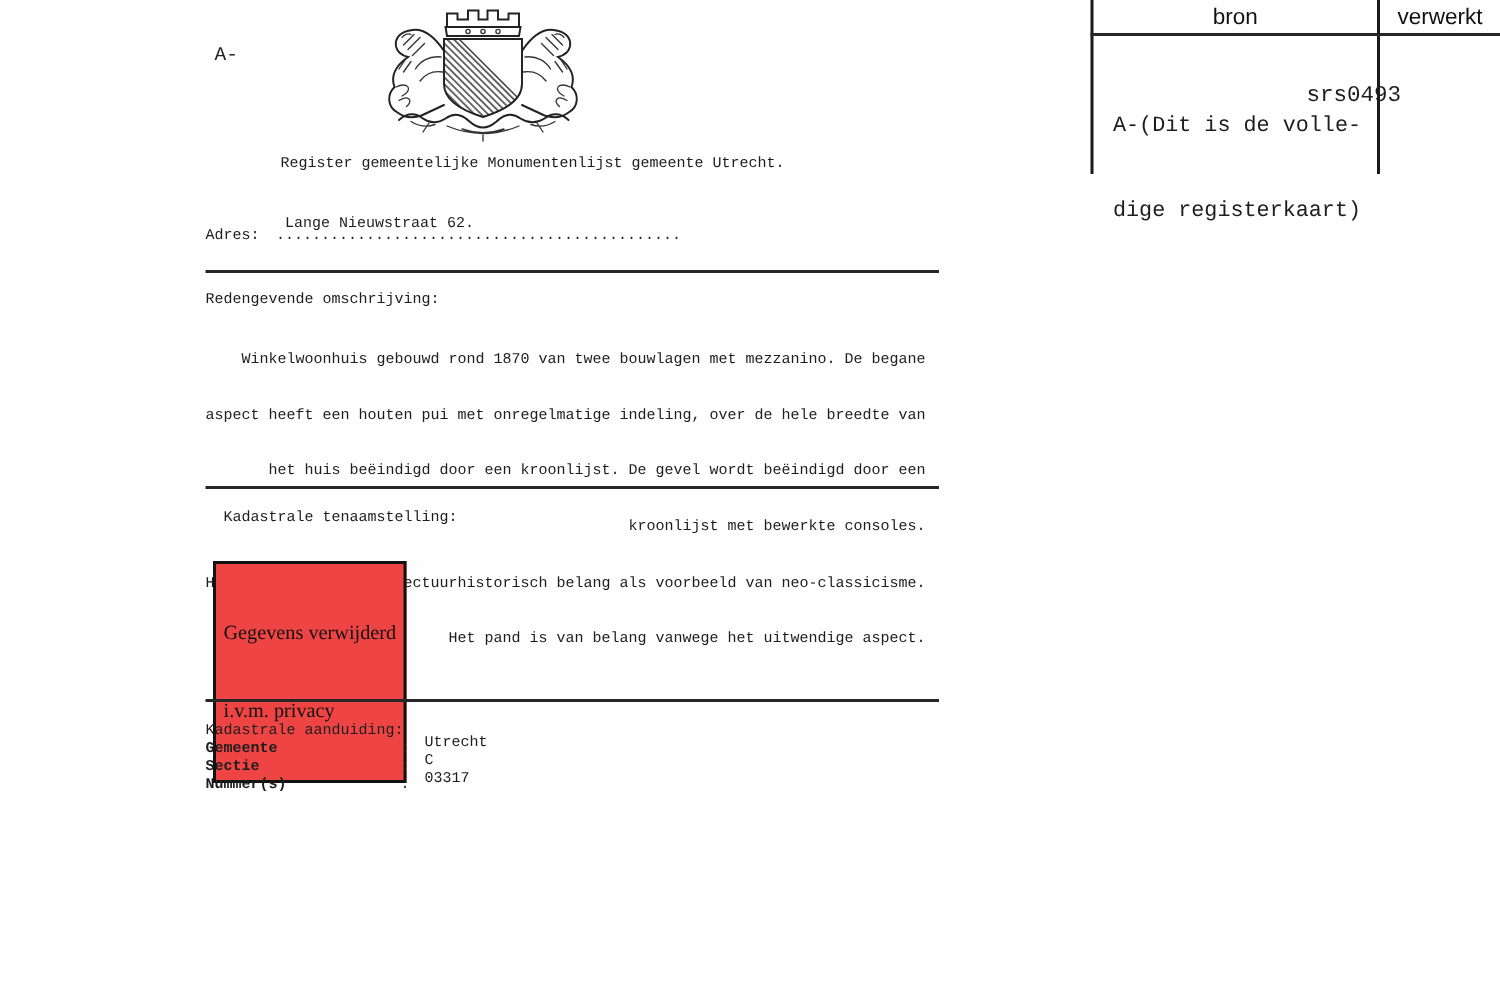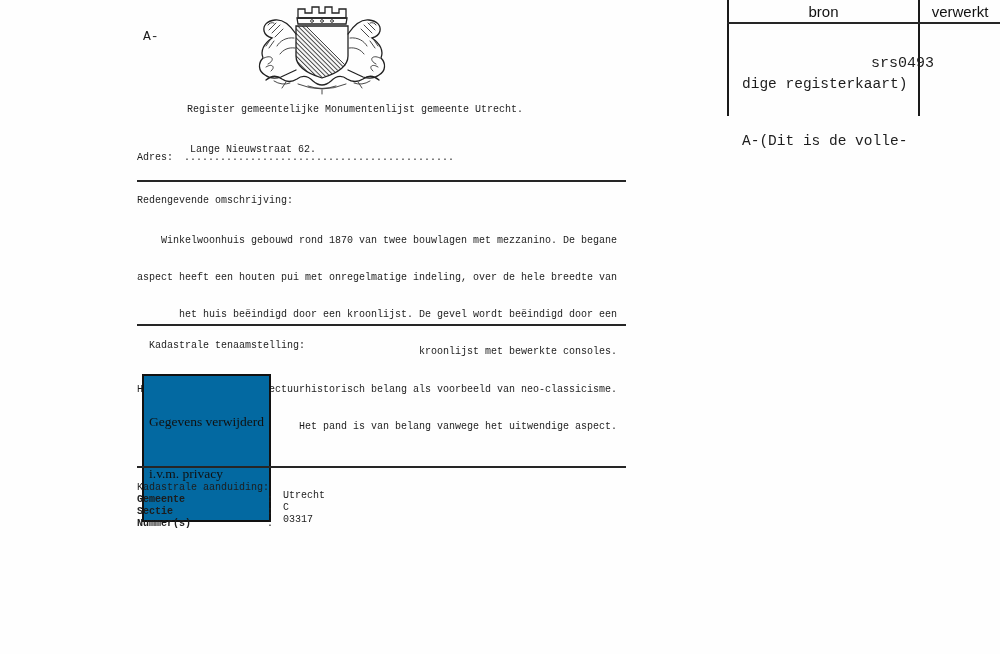--- a/index.html
+++ b/index.html
@@ -15,21 +15,21 @@
   .mono{font-family:"Liberation Mono", monospace; color:#1d1d1d; white-space:pre;}
   .sans{font-family:"Liberation Sans", sans-serif; color:#111; white-space:pre;}
   .serif{font-family:"Liberation Serif", serif; color:#111; white-space:pre;}
   .t10{font-size:10px; line-height:12.4px;}
   .rule{background:#262626; height:2px;}
   .vline{background:#1a1a1a; width:2px;}
   .para div{white-space:pre;text-align:right;}
   .privacy-box{
     border:2px solid #111;
     padding:2px 5px 3px 5px;
-    background:#0369a1;
+    background:#ef4444;
   }
   .privacy-box div{font-size:13.5px; line-height:15.5px;}
   .kad-row .lbl{position:absolute; left:0; top:0;font-weight:bold;}
   .kad-row .sep{position:absolute; left:130px; top:0;}
   .kad-row .val{position:absolute; left:146px; top:-4px;}
   svg .ln{stroke:#222; stroke-width:1.3; fill:none; stroke-linecap:round;}
   svg .thin{stroke:#333; stroke-width:0.9; fill:none; stroke-linecap:round;}
 </style>
 </head>
 <body>
@@ -84,22 +84,22 @@
 
   <div class="abs mono t10" style="left:187px; top:104px;">Register gemeentelijke Monumentenlijst gemeente Utrecht.</div>
 
   <div class="abs" style="left:0; top:0;">
     <div class="abs vline" style="left:727px; top:0; height:116px;"></div>
     <div class="abs vline" style="left:918px; top:0; height:116px;"></div>
     <div class="abs rule" style="left:727px; top:22px; width:273px;"></div>
     <div class="abs sans" style="left:729px; top:3px; width:189px; text-align:center; font-size:15px;">bron</div>
     <div class="abs sans" style="left:920px; top:3px; width:80px; text-align:center; font-size:15px;">verwerkt</div>
     <div class="abs mono" style="left:742px; top:37px; font-size:14.5px; line-height:19px;">
+      <div>A-(Dit is de volle-</div>
       <div>dige registerkaart)</div>
-      <div>A-(Dit is de volle-</div>
     </div>
     <div class="abs mono" style="left:871px; top:55px; font-size:15px;">srs0493</div>
   </div>
 
   <div class="abs mono t10" style="left:137px; top:152px;">Adres:</div>
   <div class="abs mono t10" style="left:184px; top:152px; letter-spacing:0;">.............................................</div>
   <div class="abs mono t10" style="left:190px; top:144px;">Lange Nieuwstraat 62.</div>
 
   <div class="abs rule" style="left:137px; top:180px; width:489px;"></div>
 

